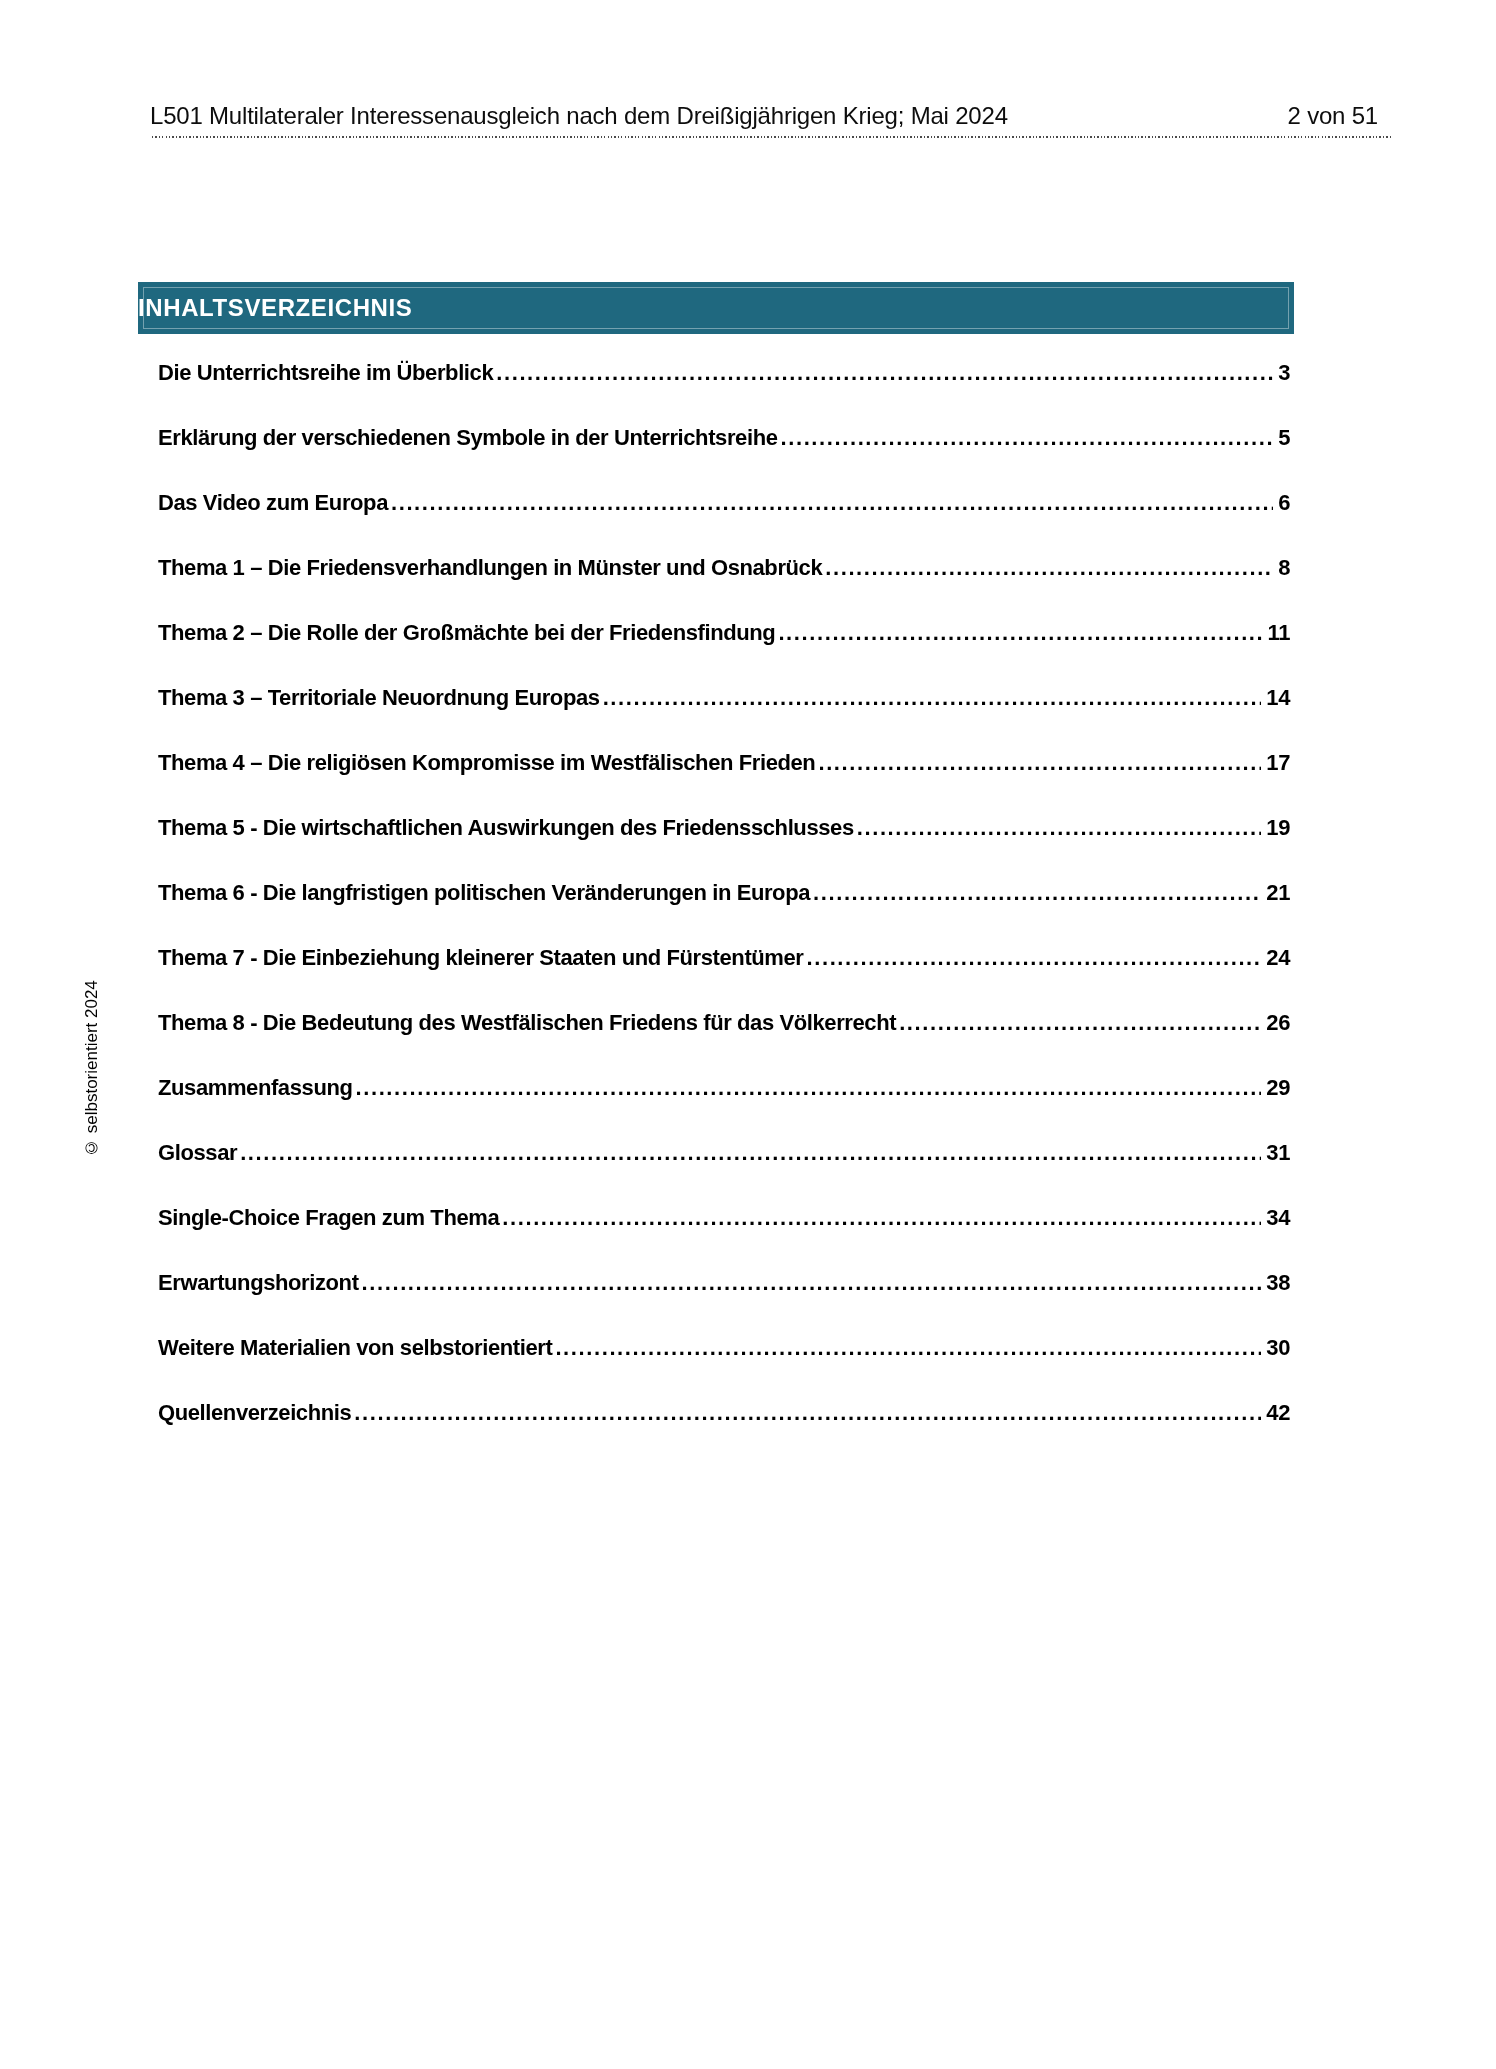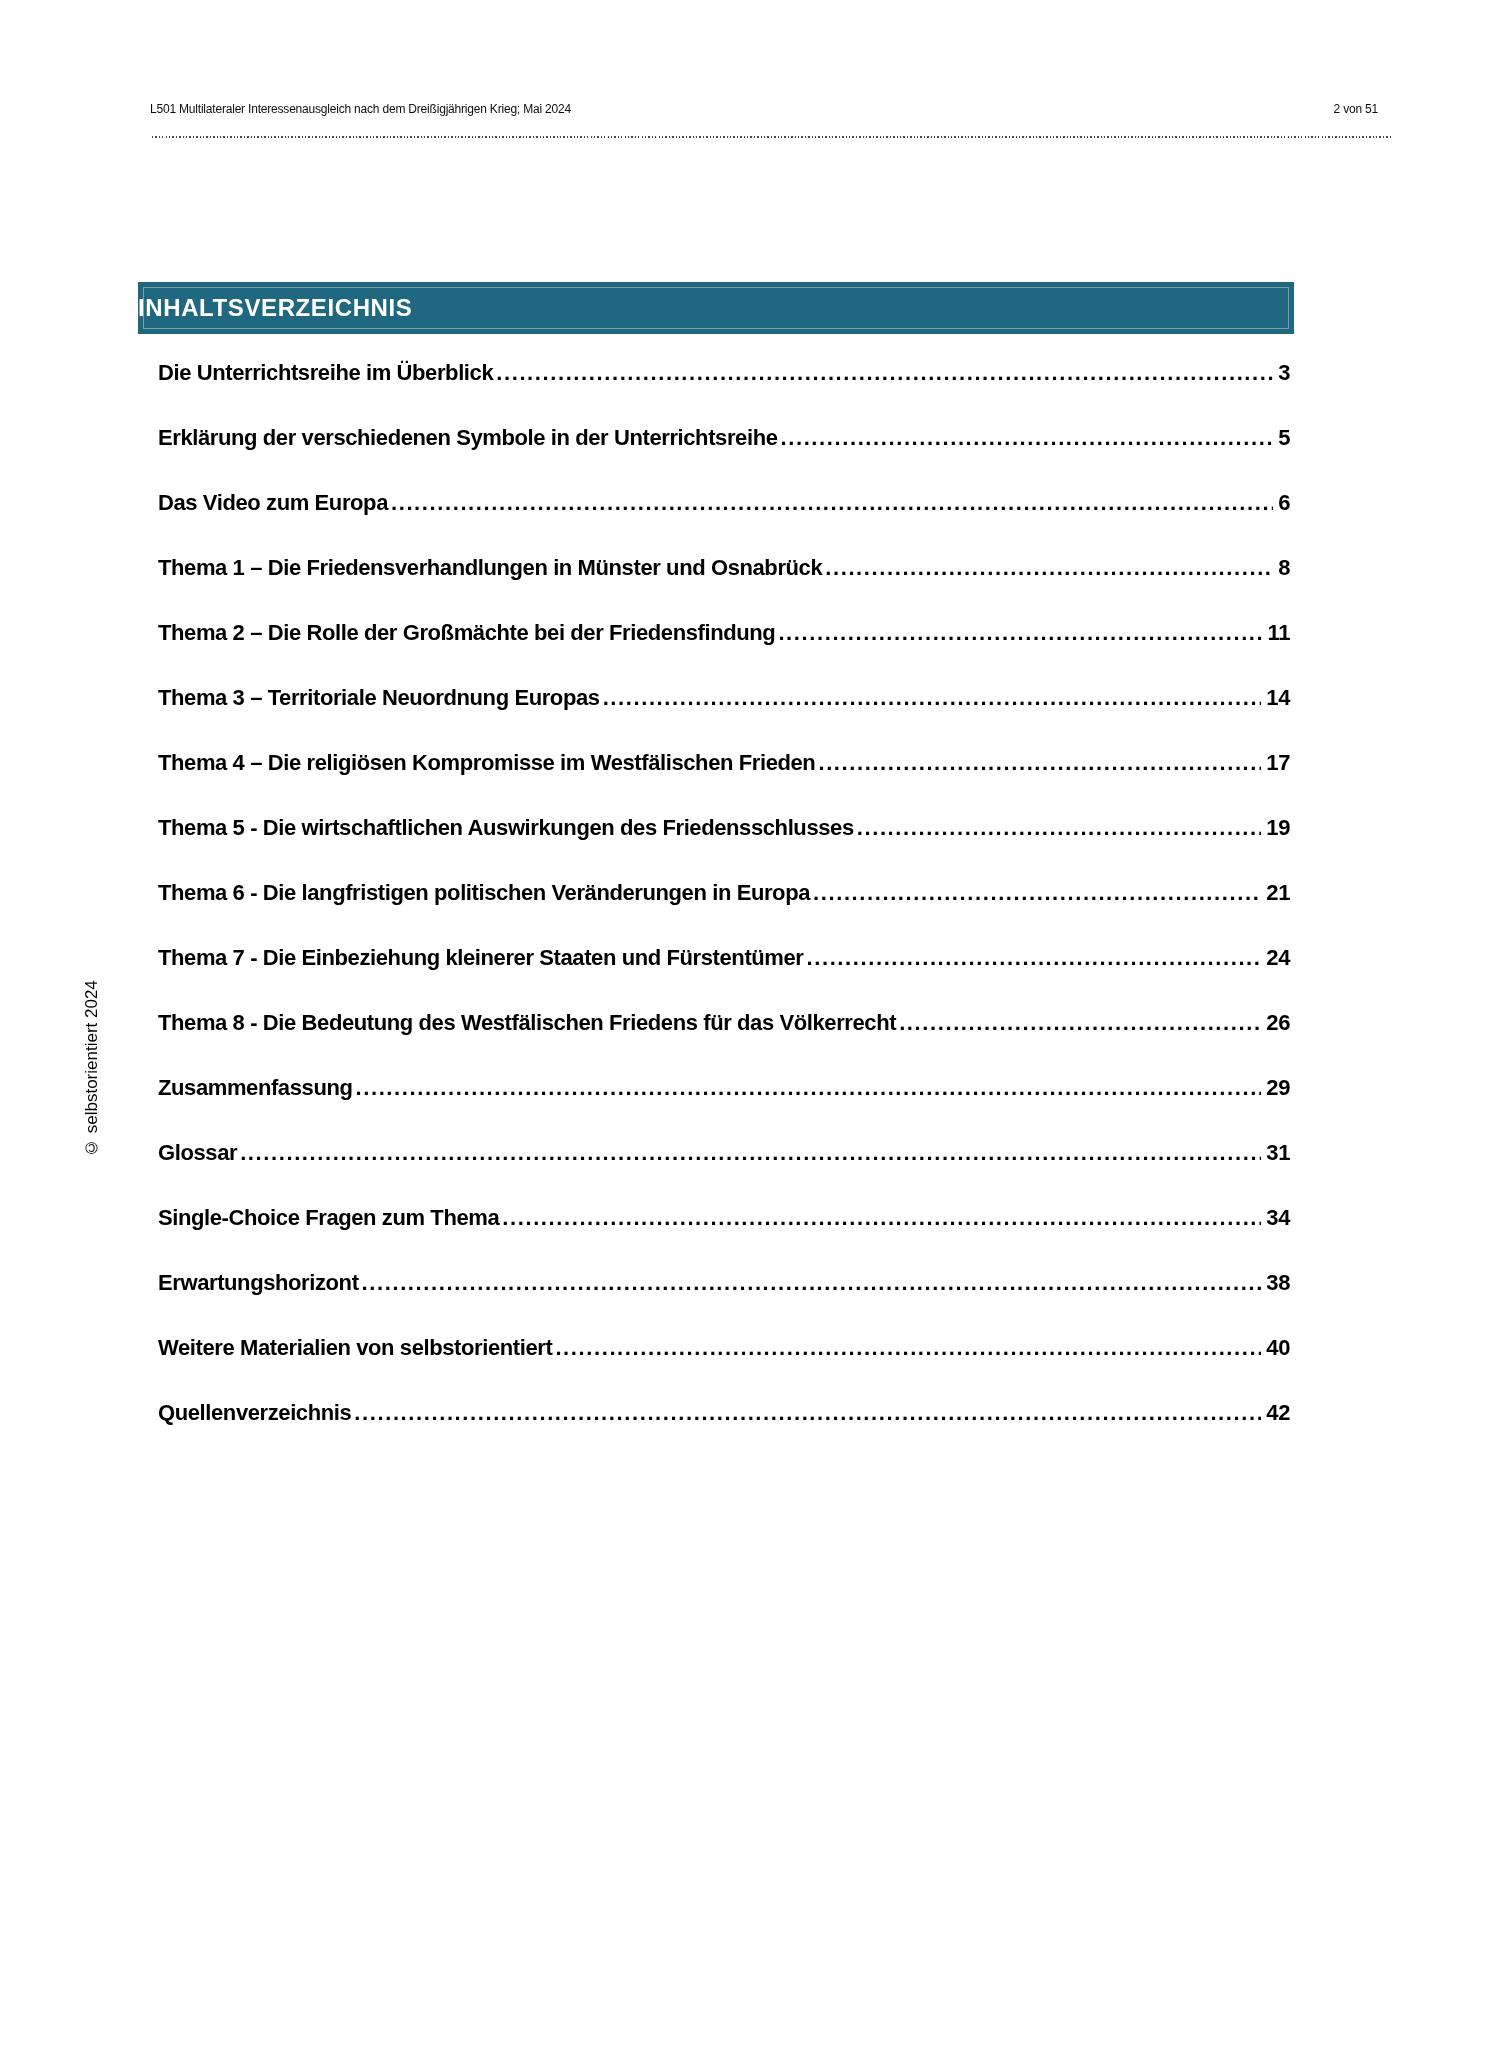--- a/index.html
+++ b/index.html
@@ -8,21 +8,21 @@
     width:1496px;height:2069px;
     background:#ffffff;
     font-family:"Liberation Sans", sans-serif;
     color:#111;
     overflow:hidden;
   }
   
   .doc-header{
     position:absolute;top:102px;left:150px;width:1228px;
     display:flex;justify-content:space-between;align-items:center;
-    font-size:12px;letter-spacing:-0.2px;color:#0d0d0d;
+    font-size:24px;letter-spacing:-0.2px;color:#0d0d0d;
   }
   .header-rule{
     position:absolute;top:136px;left:152px;width:1240px;height:2px;
     background:repeating-linear-gradient(90deg,#4a4a4a 0 1.3px,transparent 1.3px 3.4px);
   }
   
   .copyright{
     position:absolute;left:82px;top:965px;height:192px;
     writing-mode:vertical-rl;transform:rotate(180deg);
     font-size:17px;color:#000;white-space:nowrap;
@@ -145,21 +145,21 @@
         <span class="toc-page">34</span>
       </div>
     <div class="toc-row">
         <span class="toc-label">Erwartungshorizont</span>
         <span class="toc-dots">............................................................................................................................................................................................................................................................................................................</span>
         <span class="toc-page">38</span>
       </div>
     <div class="toc-row">
         <span class="toc-label">Weitere Materialien von selbstorientiert</span>
         <span class="toc-dots">............................................................................................................................................................................................................................................................................................................</span>
-        <span class="toc-page">40</span>
+        <span class="toc-page">30</span>
       </div>
     <div class="toc-row">
         <span class="toc-label">Quellenverzeichnis</span>
         <span class="toc-dots">............................................................................................................................................................................................................................................................................................................</span>
         <span class="toc-page">42</span>
       </div>
   </div>
 
 </div>
 

